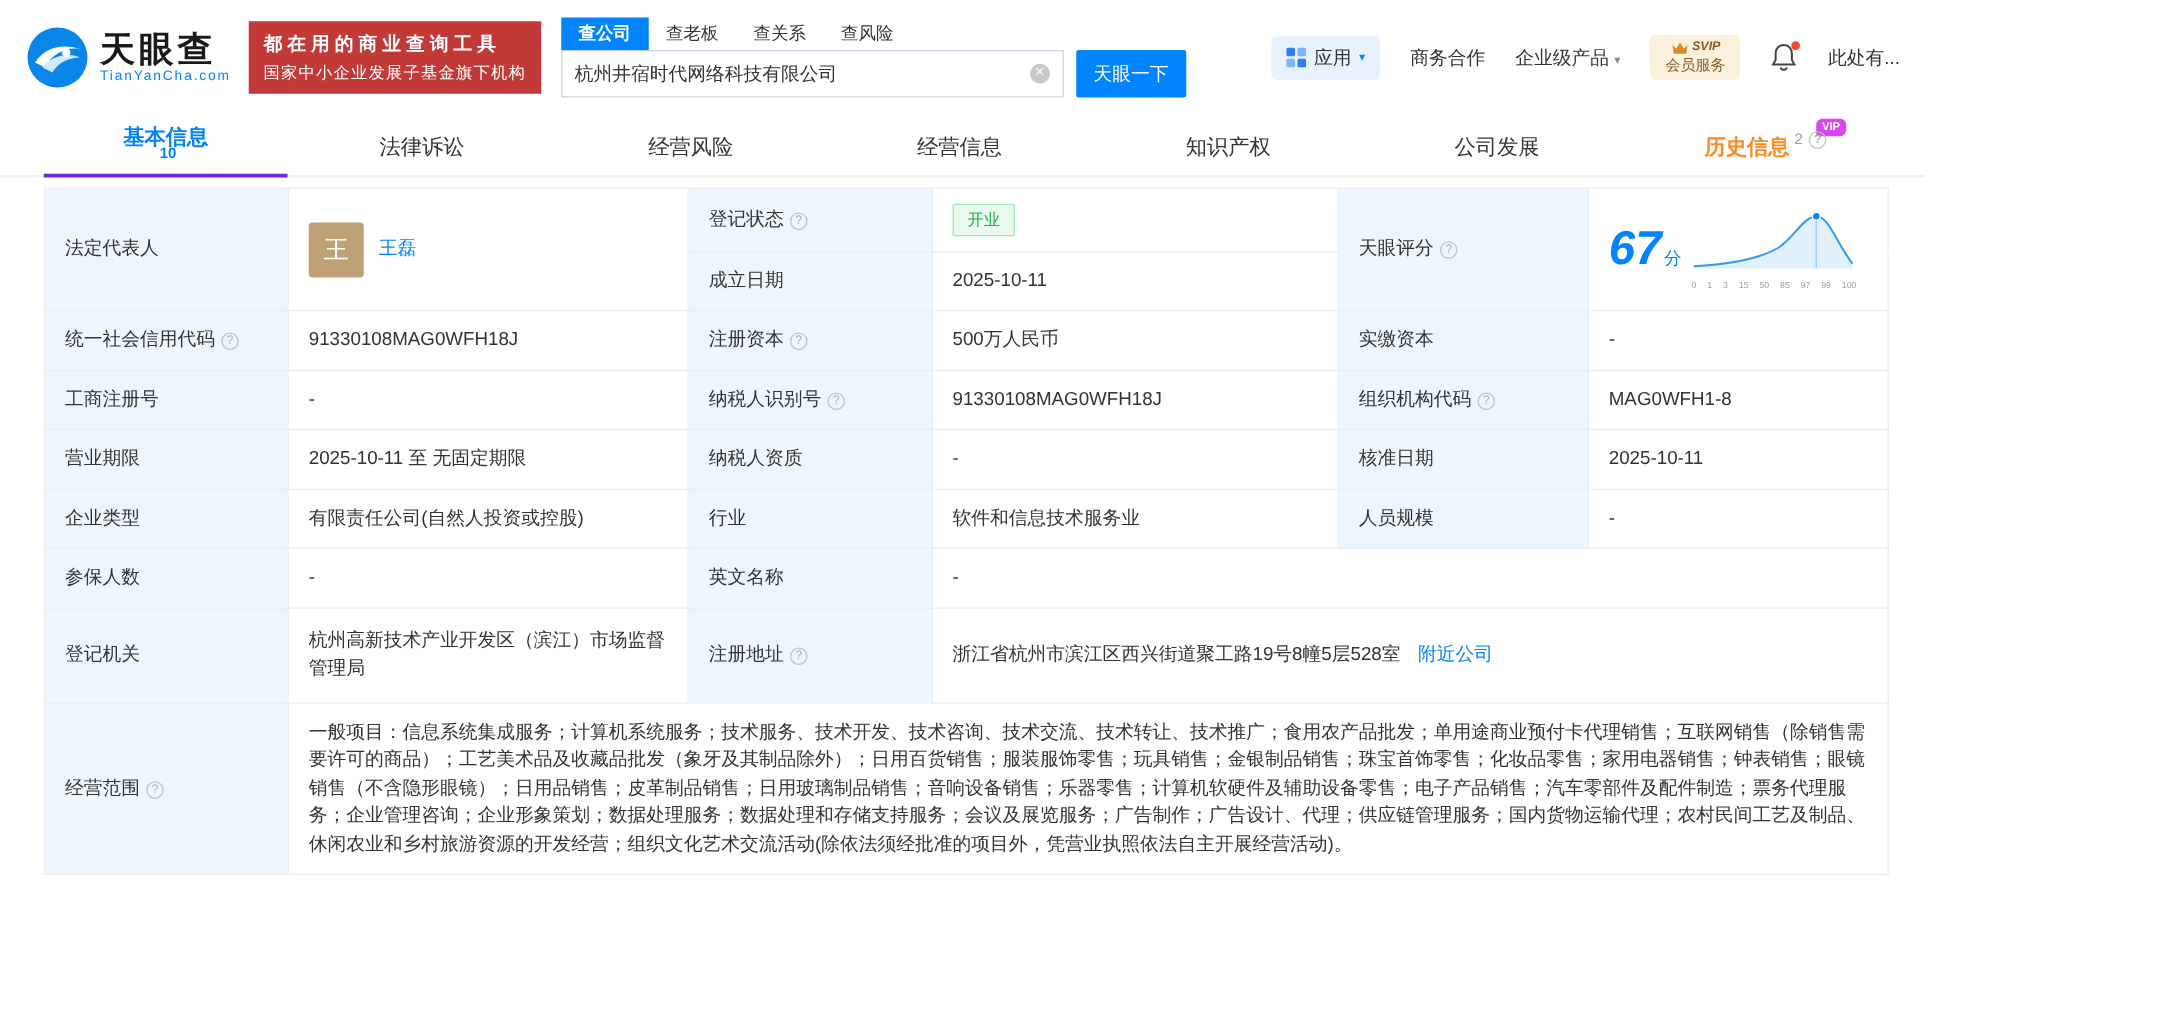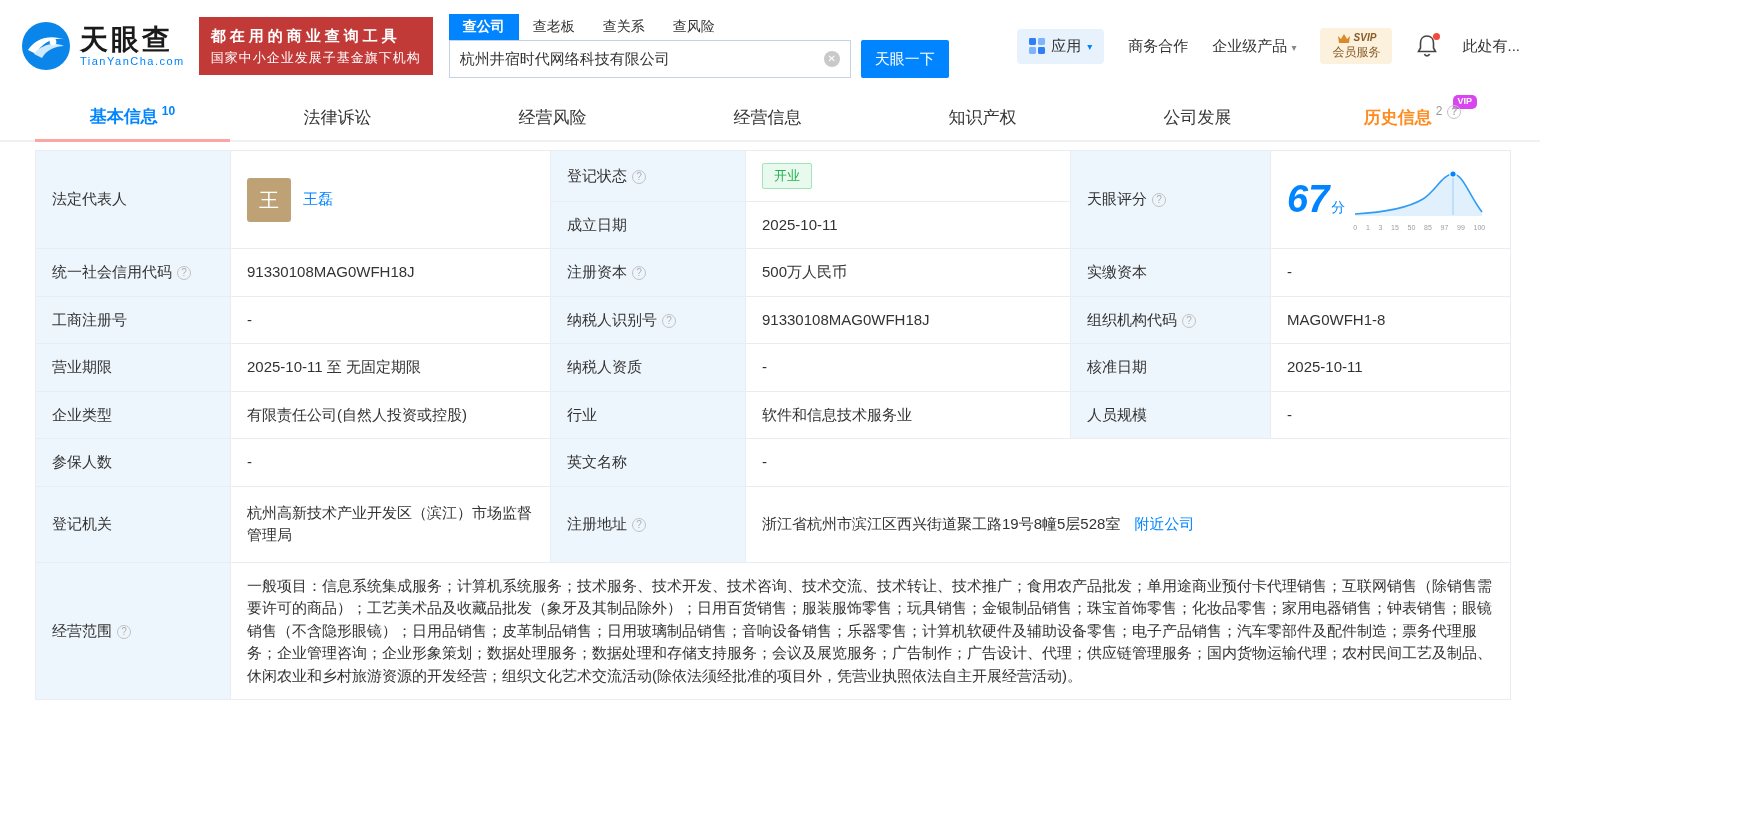--- a/index.html
+++ b/index.html
@@ -40,21 +40,21 @@
   .svip { background:#fbf1dc; border-radius:4px; padding:4px 12px; text-align:center; color:#8a5a28; cursor:pointer; line-height:1.25; }
   .svip .l1 { font-size:10px; font-weight:bold; font-style:italic; display:flex; align-items:center; gap:3px; justify-content:center; }
   .svip .l2 { font-size:12px; }
   .bell { position:relative; width:22px; height:24px; cursor:pointer; }
   .bell .dot { position:absolute; top:-1px; right:-2px; width:7px; height:7px; border-radius:50%; background:#f5483b; }
 
   
   .tabs-bar { display:flex; height:48px; border-bottom:2px solid #f0f0f0; margin-top:2px; padding:0 20px 0 35px; }
   .tab-item { flex:1; display:flex; align-items:center; justify-content:center; font-size:17px; color:#333; cursor:pointer; position:relative; }
   .tab-item:first-child { flex:none; width:195px; }
-  .tab-item.active { color:#0084ff; font-weight:bold; border-bottom:3px solid #fca5a5; margin-bottom:-2px; }
+  .tab-item.active { color:#0084ff; font-weight:bold; border-bottom:3px solid #6d28d9; margin-bottom:-2px;flex-direction:column; }
   .tab-count { font-size:12px; color:#0084ff; margin-left:4px; position:relative; top:-6px; }
   .tab-item.history { color:#ff8a1e; font-weight:bold; }
   .tab-count.gray { color:#999; font-weight:normal; }
   .vip-badge { position:absolute; left:calc(50% + 40px); top:1px; background:#d946ef; color:#fff; font-size:9px; font-weight:bold; padding:1px 5px; border-radius:5px 5px 5px 0; line-height:1.3; }
   .help { display:inline-block; width:14px; height:14px; line-height:12px; text-align:center; border:1px solid #c2c2c2; border-radius:50%; color:#b0b0b0; font-size:10px; margin-left:5px; vertical-align:1px; cursor:pointer; flex:none; }
 
   
   table.info { border-collapse:collapse; table-layout:fixed; width:1475px; margin:8px 0 0 35px; font-size:15px; color:#333; }
   table.info td { border:1px solid #e9edf2; padding:12px 16px; vertical-align:middle; line-height:1.5; }
   td.lbl { background:#eef6fd; color:#333; }

